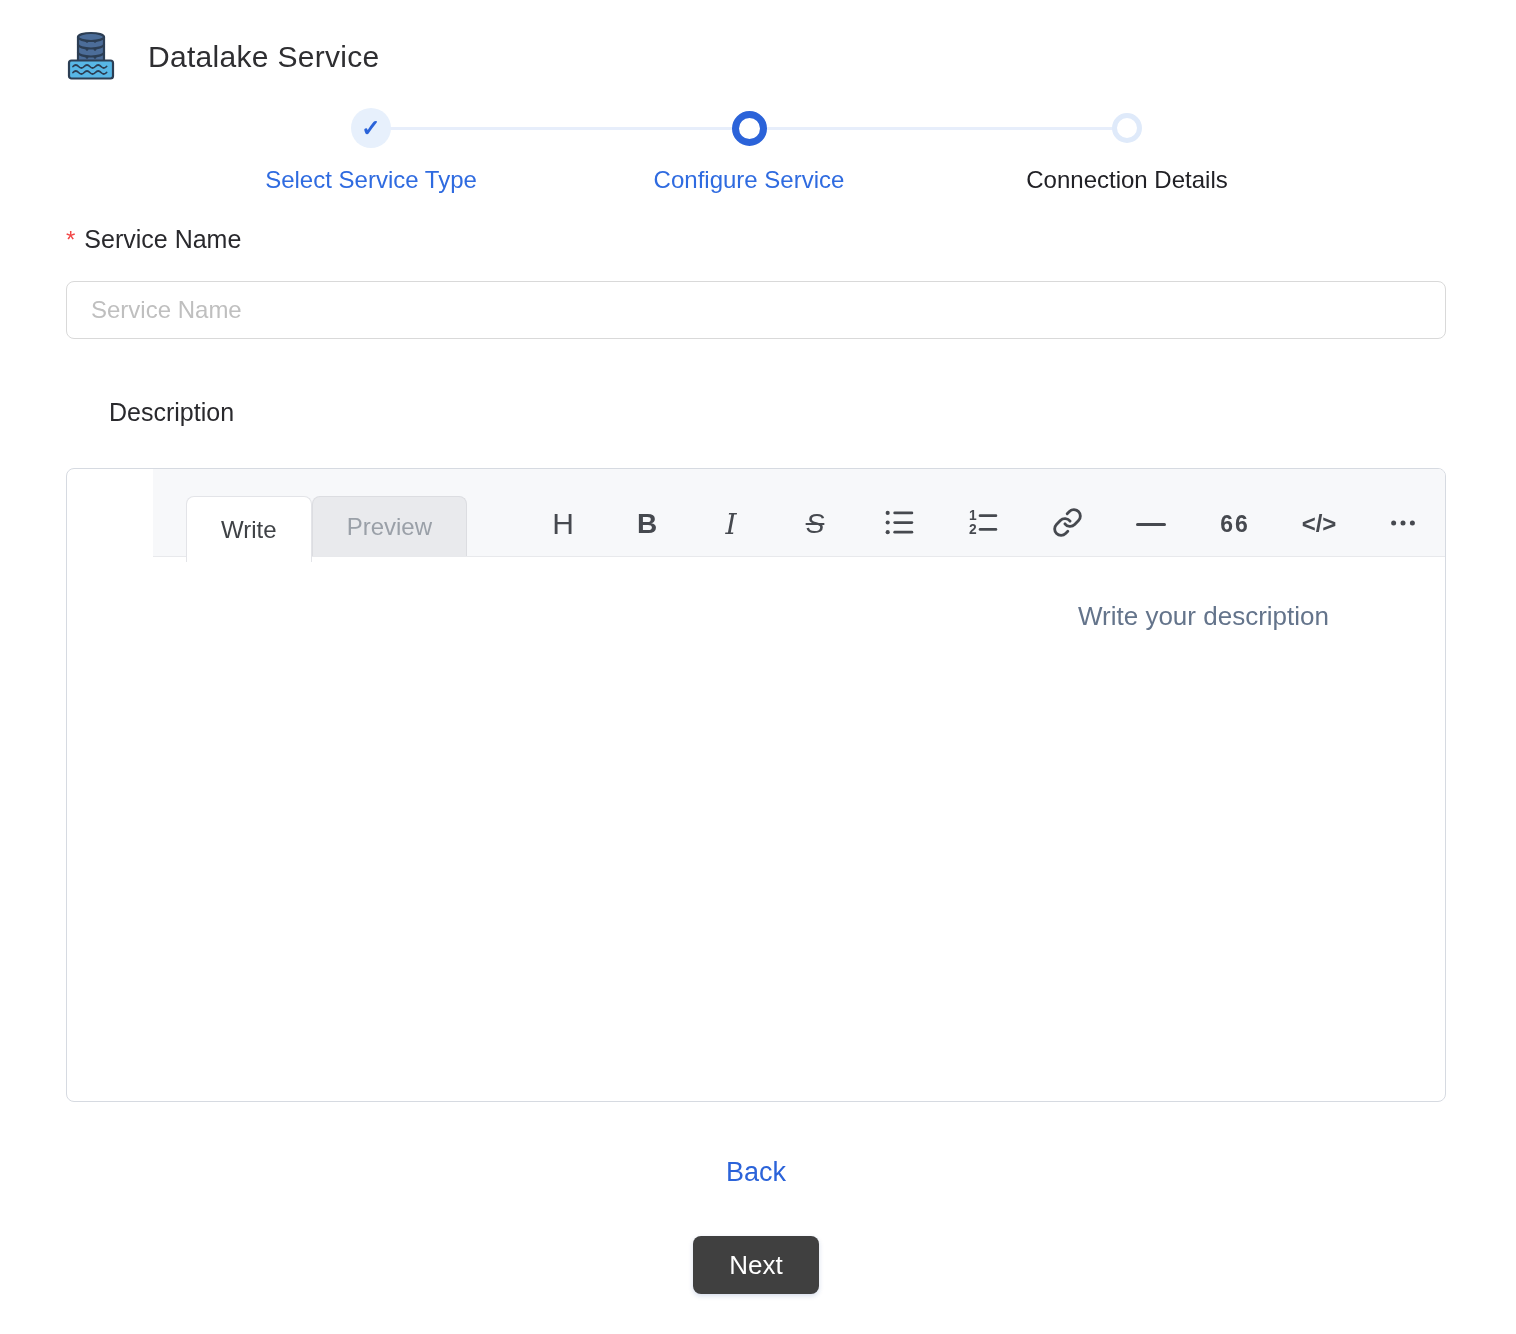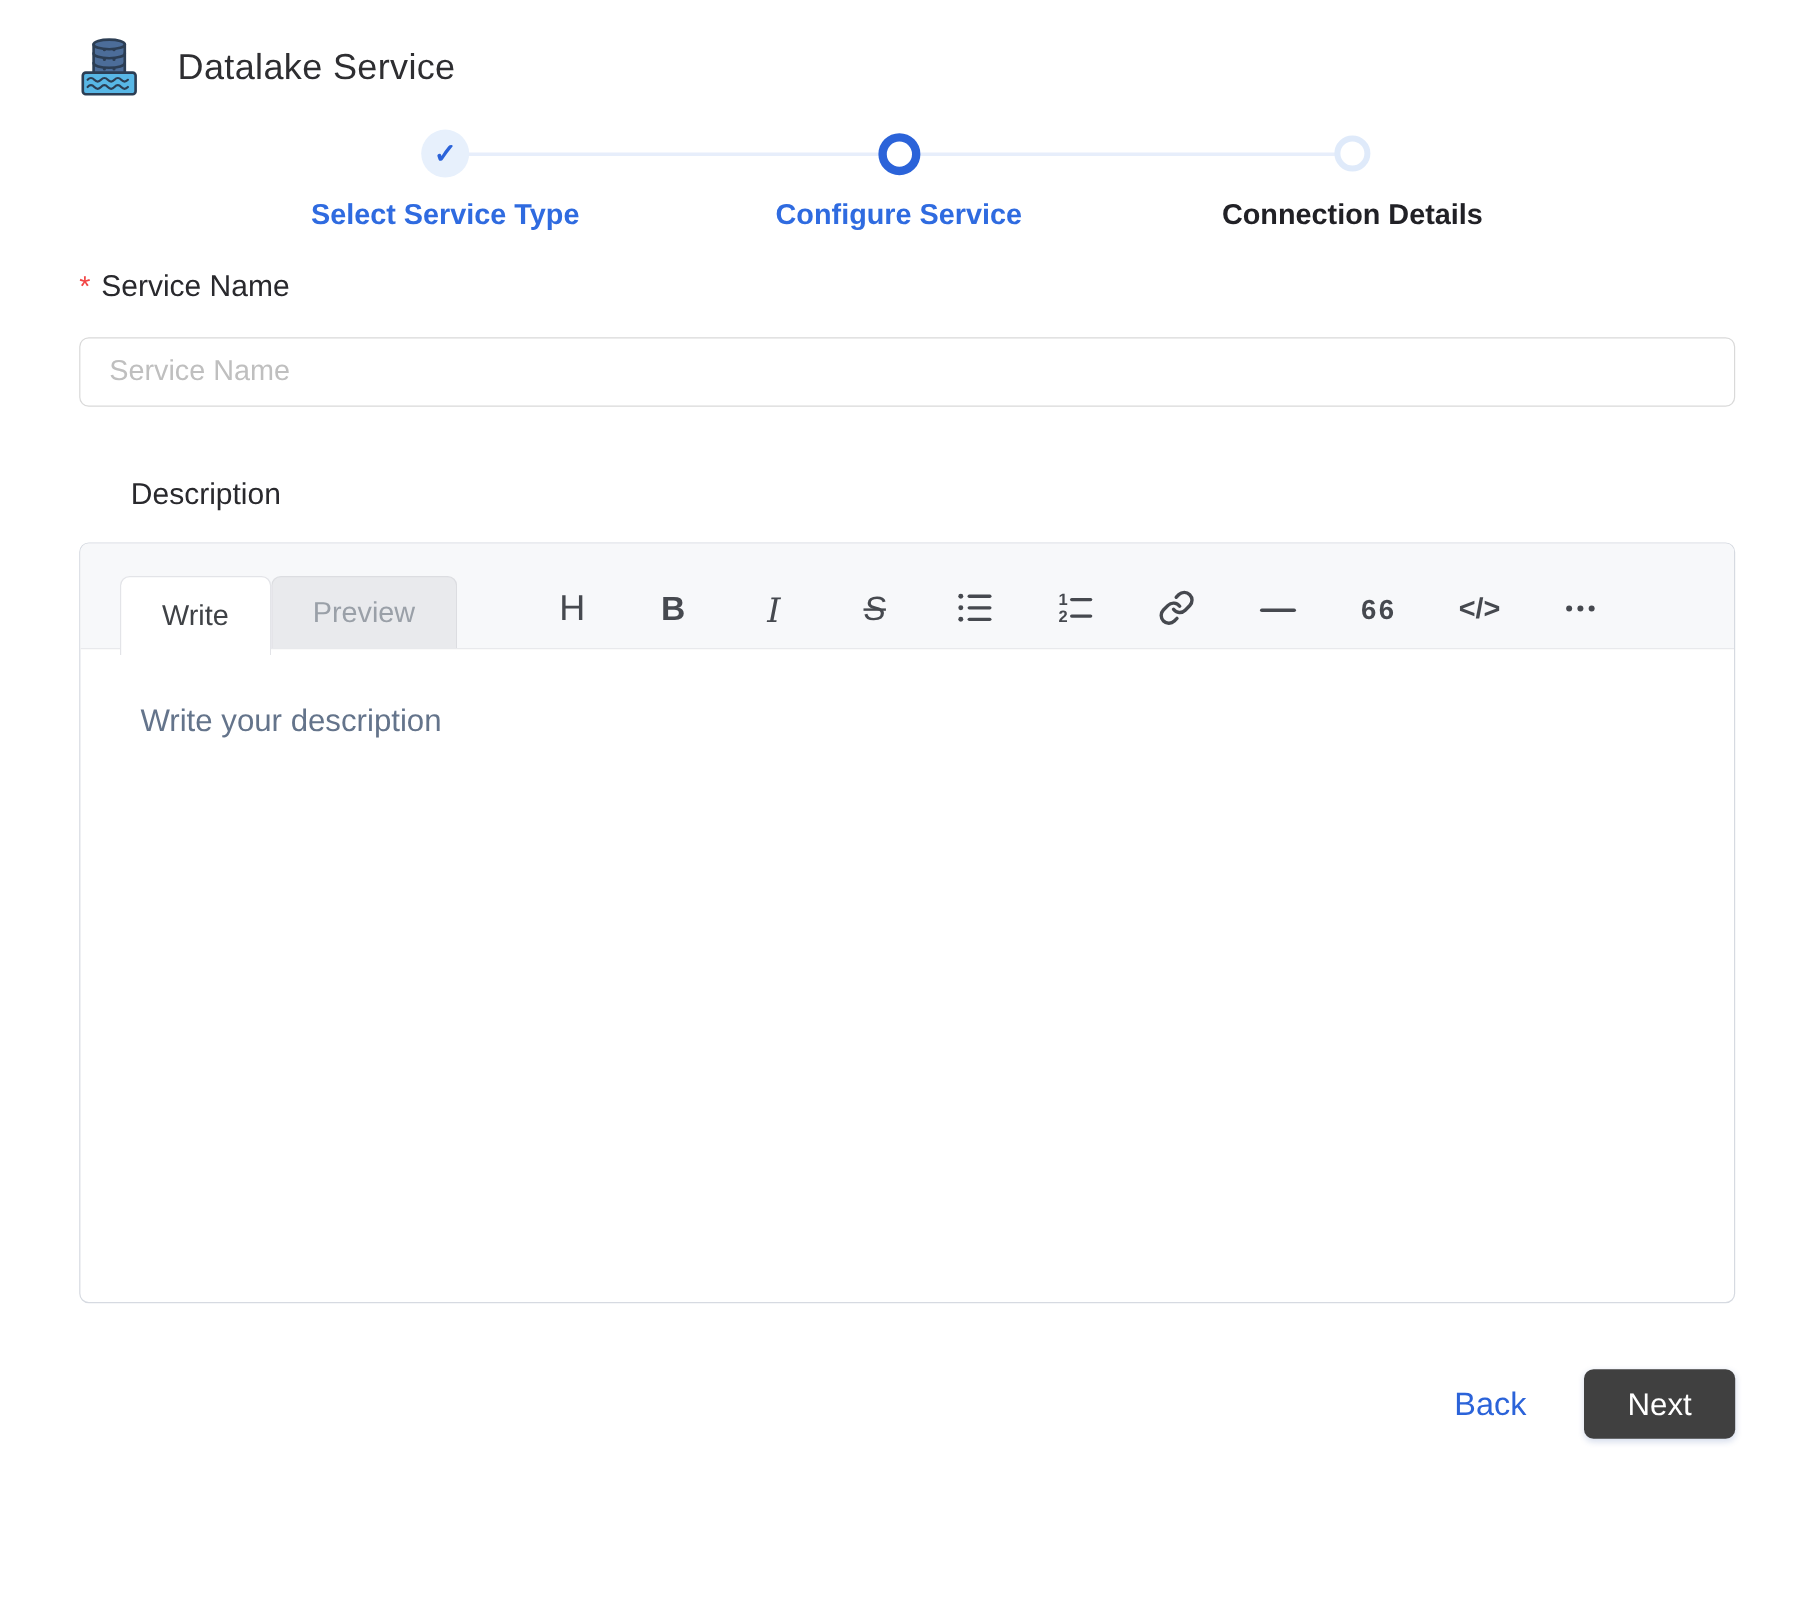--- a/index.html
+++ b/index.html
@@ -34,43 +34,43 @@
     width: 35px; height: 35px; border-radius: 50%;
     background: #ffffff; border: 7px solid #2b63d9;
     position: relative; z-index: 1;
   }
   .dot-pending {
     width: 30px; height: 30px; border-radius: 50%;
     background: #ffffff; border: 5px solid #dfeafa;
     position: relative; z-index: 1;
   }
   .stepper-labels { display: flex; margin-top: 18px; }
-  .step-label { flex: 1; text-align: center; font-size: 24px; font-weight: 700; }
+  .step-label { flex: 1; text-align: center; font-size: 24px; font-weight: 400; }
   .step-label.done, .step-label.active { color: #2f6be0; }
   .step-label.pending { color: #212126; }
 
   
   .field-label { margin-top: 30px; font-size: 25px; line-height: 31px; color: #29292d; }
   .req-marker { color: #f24646; margin-right: 9px; font-size: 24px; }
   .text-input {
     margin-top: 26px; width: 100%; height: 58px;
     border: 1px solid #d9d9d9; border-radius: 8px;
     padding: 0 24px; font-size: 24px; color: #33333a;
     font-family: "Liberation Sans", sans-serif;
     outline: none; display: block;
   }
   .text-input::placeholder { color: #bfbfbf; }
 
   .desc-label { margin-top: 58px; margin-left: 43px; }
 
   
   .editor {
-    margin-top: 24px; width: 100%; height: 634px;
+    margin-top: 40px; width: 100%; height: 634px;
     border: 1px solid #d6dae1; border-radius: 8px;
-    display: flex; flex-direction: column; overflow: hidden; background: #fff;
+    display: flex; flex-direction: column; overflow: hidden; background: #fff; align-items: flex-end;
   }
   .editor-toolbar {
     height: 88px; flex: 0 0 88px; background: #f7f8fa;
     border-bottom: 1px solid #e8e9ec;
     display: flex; align-items: flex-end; padding-left: 33px;
   }
   .tabs { display: flex; align-items: flex-end; height: 100%; }
   .tab {
     font-size: 24px; padding: 0 34px; display: flex; align-items: center;
     border-radius: 8px 8px 0 0; cursor: pointer;
@@ -101,21 +101,21 @@
 
   .editor-body { flex: 1; position: relative; }
   .editor-textarea {
     width: 100%; height: 100%; border: none; outline: none; resize: none;
     padding: 44px 50px; font-size: 26px; color: #3b4451;
     font-family: "Liberation Sans", sans-serif; background: transparent;
   }
   .editor-textarea::placeholder { color: #64748b; }
 
   
-  .footer { margin-top: 55px; display: flex; justify-content: flex-end; align-items: center; gap: 48px; }
+  .footer { margin-top: 55px; display: flex; justify-content: flex-end; align-items: center; gap: 48px; flex-direction: column; }
   .back-button {
     background: transparent; border: none; color: #2b63d9;
     font-size: 27px; font-weight: 500; cursor: pointer;
     font-family: "Liberation Sans", sans-serif; padding: 0;
   }
   .next-button {
     width: 126px; height: 58px; background: #404040; color: #ffffff;
     border: none; border-radius: 8px; font-size: 26px; font-weight: 500;
     cursor: pointer; font-family: "Liberation Sans", sans-serif;
     box-shadow: 0 2px 5px rgba(30, 64, 150, 0.18);

